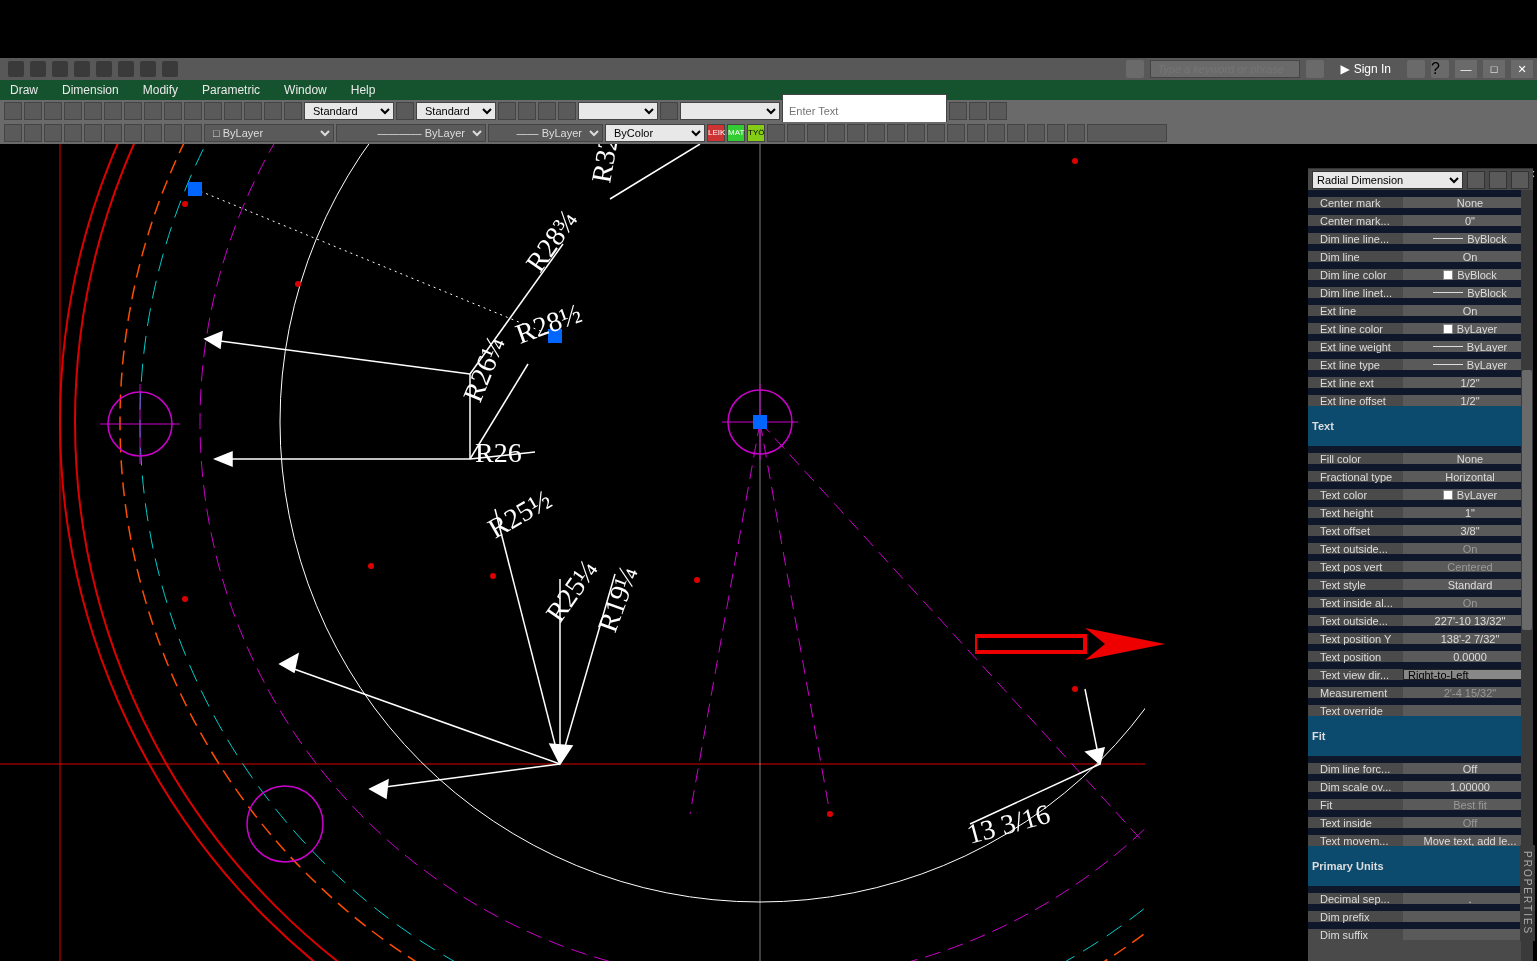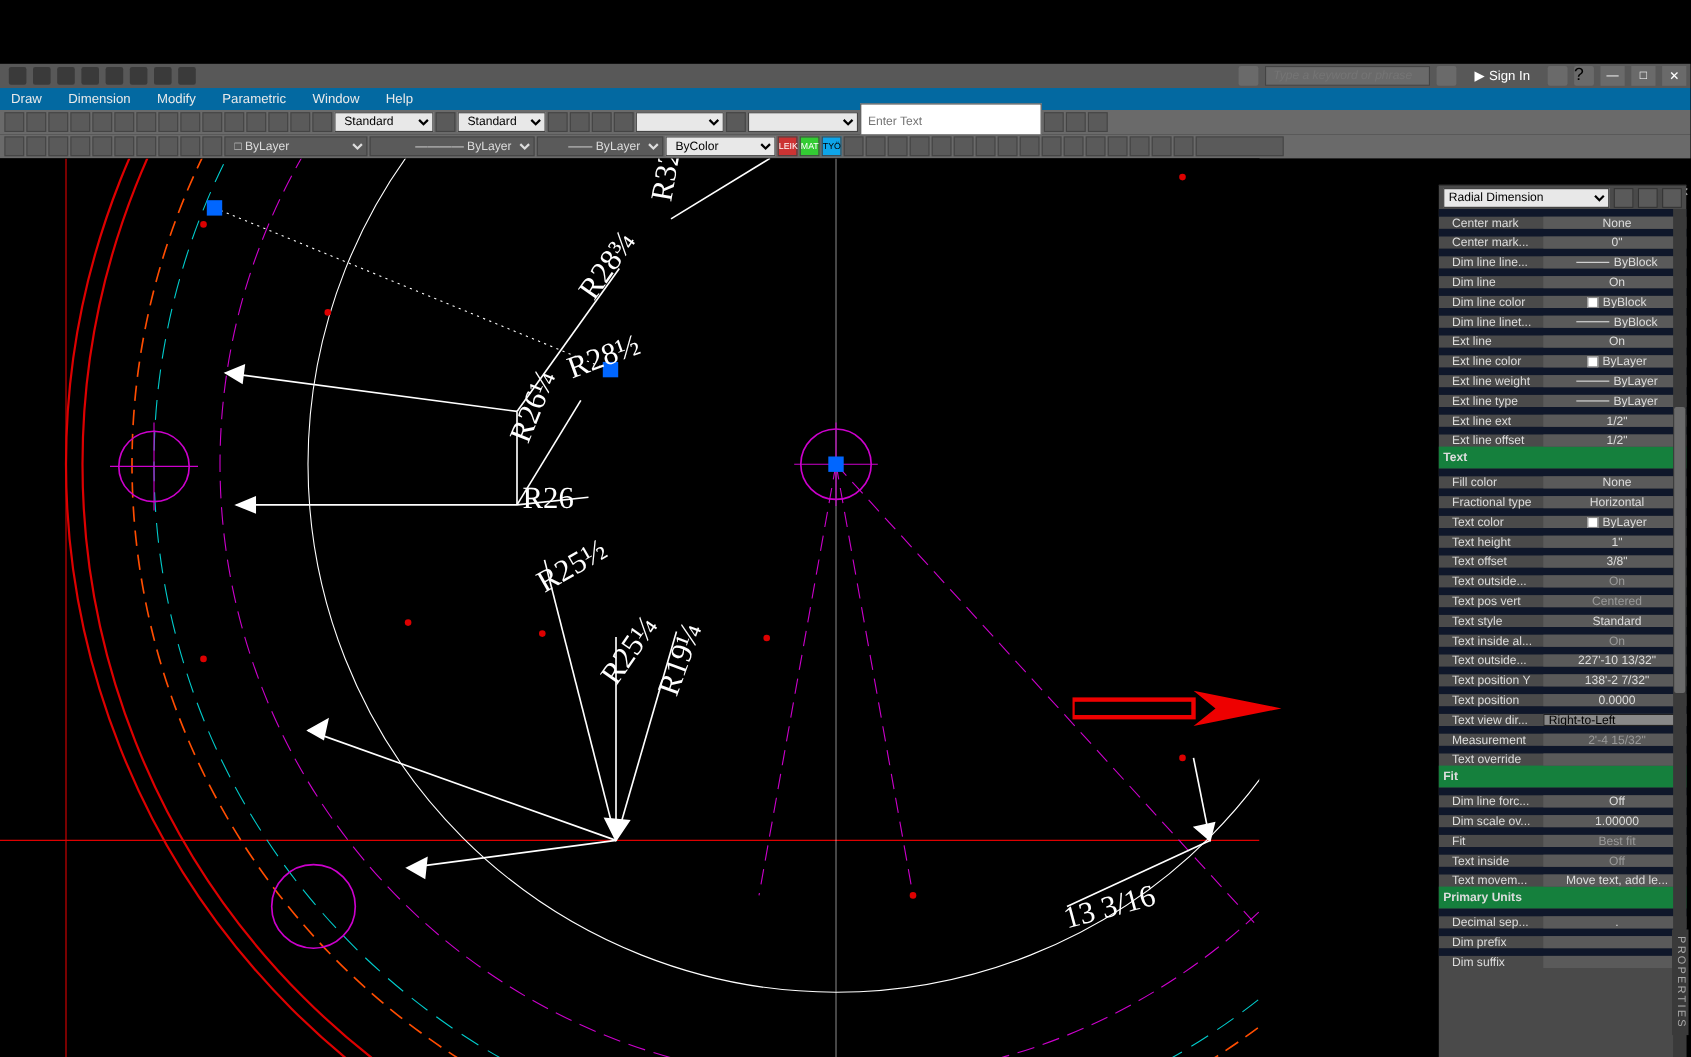--- a/index.html
+++ b/index.html
@@ -9,41 +9,41 @@
 .titlebar { position: absolute; top: 58px; left: 0; right: 0; height: 22px; background: #585858; display: flex; align-items: center; }
 .qa-icons { display: flex; gap: 6px; padding: 0 8px; }
 .qa-icons span { width: 16px; height: 16px; background: #3a3a3a; border-radius: 2px; }
 .title-text { color: #fff; font-size: 12px; margin-left: 200px; }
 .title-right { margin-left: auto; display: flex; align-items: center; gap: 6px; padding-right: 4px; }
 .search-k { width: 150px; height: 18px; background: #6a6a6a; color: #bbb; font-size: 11px; font-style: italic; padding: 0 6px; border: 1px solid #444; }
 .signin { color: #fff; font-size: 12px; padding: 0 10px; display: flex; align-items: center; gap: 4px; }
 .title-ico { width: 18px; height: 18px; background: #6a6a6a; border-radius: 2px; }
 .win-btn { width: 22px; height: 18px; background: #6a6a6a; color: #fff; font-size: 11px; display: flex; align-items: center; justify-content: center; }
 
-.menubar { position: absolute; top: 80px; left: 0; right: 0; height: 20px; background: #0369a1; display: flex; align-items: center; padding: 0 10px; gap: 24px; }
+.menubar { position: absolute; top: 80px; left: 0; right: 0; height: 20px; background: #14532d; display: flex; align-items: center; padding: 0 10px; gap: 24px; }
 .menubar span { color: #eaeaea; font-size: 12px; cursor: default; }
 
 .toolbar1 { position: absolute; top: 100px; left: 0; right: 0; height: 22px; background: #6a6a6a; display: flex; align-items: center; gap: 2px; padding: 0 4px; }
 .toolbar2 { position: absolute; top: 122px; left: 0; right: 0; height: 22px; background: #6a6a6a; display: flex; align-items: center; gap: 2px; padding: 0 4px; }
 .tbtn { width: 18px; height: 18px; background: #5a5a5a; border: 1px solid #444; }
 .tsel { height: 18px; background: #e8e8e8; border: 1px solid #444; font-size: 11px; padding: 0 4px; }
 .tsel.dk { background: #5a5a5a; color: #ddd; }
 .tin { height: 18px; background: #fff; border: 1px solid #444; font-size: 11px; color: #888; padding: 16px 6px; }
 
 
 .canvas { position: absolute; top: 144px; left: 0; width: 1145px; bottom: 0; background: #000; }
 .canvas svg { position: absolute; inset: 0; }
 .dim-label { fill: #fff; font-family: "Comic Sans MS", cursive; font-size: 28px; }
 
 
 .props { position: absolute; top: 168px; right: 4px; width: 225px; bottom: 0; background: #4a4a4a; color: #ddd; font-size: 11px; }
 .props-head { display: flex; align-items: center; height: 22px; padding: 0 4px; gap: 4px; border-top: 1px solid #333; }
 .props-head select { flex: 1; height: 18px; background: #e8e8e8; font-size: 11px; border: 1px solid #333; }
 .hbtn { width: 18px; height: 18px; background: #5a5a5a; border: 1px solid #333; }
-.prop-section { background: #15803d; color: #ddd; font-weight: bold; padding: 4px 4px; display: flex; justify-content: space-between; }
+.prop-section { background: #0c4a6e; color: #ddd; font-weight: bold; padding: 14px 4px; display: flex; justify-content: space-between; }
 .prop-row { display: flex; height: 18px; align-items: center; border-top: 7px solid #0f172a; }
 .prop-row .k { width: 95px; padding-left: 12px; overflow: hidden; white-space: nowrap; text-overflow: ellipsis; color: #ddd; }
 .prop-row .v { flex: 1; background: #5a5a5a; padding-left: 4px; color: #ddd; height: 100%; display: flex; align-items: center; gap: 4px; overflow: hidden; white-space: nowrap; justify-content: center; }
 .prop-row .v.dim { color: #999; }
 .prop-row.hl .v { background: #888; color: #000; border: 1px solid #222; gap: 40px; }
 .sw { width: 10px; height: 10px; border: 1px solid #888; background: #fff; }
 .line-sw { width: 30px; height: 0; border-top: 1px solid #ddd; }
 .props-scroll { position: absolute; top: 22px; right: 0; width: 12px; bottom: 0; background: #3a3a3a; }
 .props-thumb { position: absolute; top: 180px; left: 1px; right: 1px; height: 260px; background: #6a6a6a; border-radius: 2px; }
 .props-tab { position: absolute; right: -2px; bottom: 20px; writing-mode: vertical-rl; background: #3a3a3a; color: #aaa; padding: 6px 2px; font-size: 10px; letter-spacing: 2px; }
@@ -131,21 +131,21 @@
     <div class="tbtn"></div>
     <div class="tbtn"></div>
     <div class="tbtn"></div>
     <div class="tbtn"></div>
   <select class="tsel dk" style="width:130px"><option>□ <span>ByLayer</span></option></select>
   <select class="tsel dk" style="width:150px;text-align:right"><option>———— ByLayer</option></select>
   <select class="tsel dk" style="width:115px;text-align:right"><option>—— ByLayer</option></select>
   <select class="tsel" style="width:100px"><option>ByColor</option></select>
   <div class="tbtn" style="background:#c33;color:#fff;font-size:8px;line-height:16px;text-align:center">LEIK</div>
   <div class="tbtn" style="background:#3c3;color:#fff;font-size:8px;line-height:16px;text-align:center">MAT</div>
-  <div class="tbtn" style="background:#0ea5e9;color:#000;font-size:8px;line-height:16px;text-align:left">TYÖ</div>
+  <div class="tbtn" style="background:#84cc16;color:#000;font-size:8px;line-height:16px;text-align:left">TYÖ</div>
   <div class="tbtn"></div>
     <div class="tbtn"></div>
     <div class="tbtn"></div>
     <div class="tbtn"></div>
     <div class="tbtn"></div>
     <div class="tbtn"></div>
     <div class="tbtn"></div>
     <div class="tbtn"></div>
     <div class="tbtn"></div>
     <div class="tbtn"></div>

